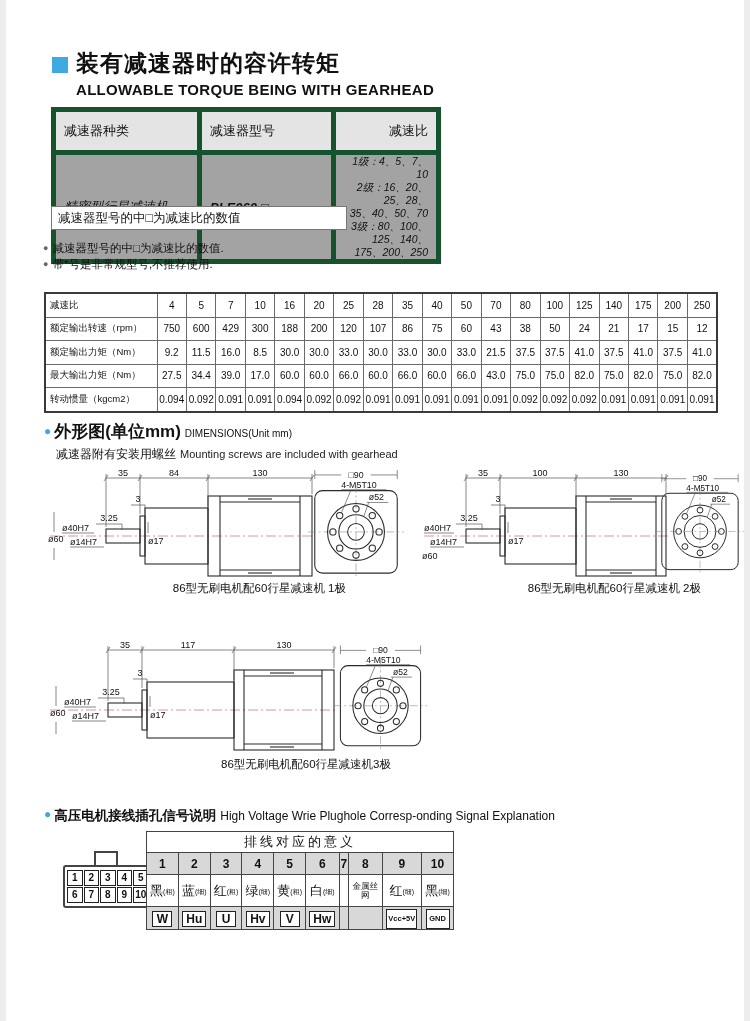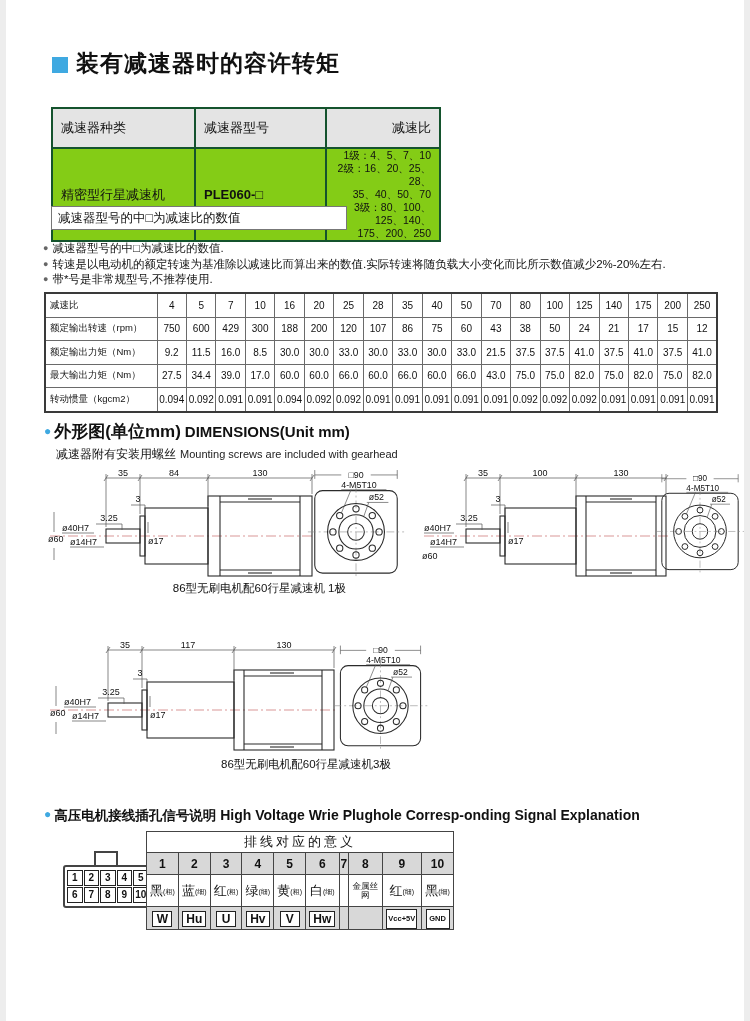--- a/index.html
+++ b/index.html
@@ -10,23 +10,23 @@
   }
   
   .title-block { position:absolute; left:46px; top:48px; }
   .title-sq { position:absolute; left:0; top:9px; width:16px; height:16px; }
   .title-zh { margin:0 0 0 24px; font-size:23px; font-weight:bold; letter-spacing:1px; }
   .title-en { margin:2px 0 0 24px; font-size:15px; font-weight:bold; letter-spacing:0.3px; }
 
   
   .gh-table { position:absolute; left:45px; top:107px; width:390px;
     border-collapse:collapse; border:2px solid #4a4a4a; font-size:13px; }
-  .gh-table td { border:2px solid #14532d; padding:0 8px; vertical-align:middle; }
+  .gh-table td { border:5px solid #14532d; padding:0 8px; vertical-align:middle; }
   .gh-table .hd { background:#e4e4e4; height:38px; }
-  .gh-table .bd { height:62px; background:#84cc16; }
+  .gh-table .bd { height:62px; background:#a3a3a3;font-style:italic; }
   .gh-table .r { text-align:right; }
   .model { font-weight:bold; }
   .ratio-cell { font-size:10.5px; line-height:13px; padding:3px 6px 3px 0; }
   .ratio-line { text-align:right; }
 
   .note-box { position:absolute; left:45px; top:206px; width:288px; height:22px;
     border:1px solid #777; background:#fff; font-size:12.5px; line-height:22px; padding-left:6px; }
 
   
   .notes { position:absolute; left:37px; top:241px; width:700px; font-size:11.5px; line-height:15.5px; }
@@ -36,39 +36,39 @@
   
   .spec-table { position:absolute; left:38px; top:292px; width:674px;
     border-collapse:collapse; border:2px solid #3a3a3a; table-layout:fixed; font-size:10px; }
   .spec-table td { border:1px solid #6a6a6a; height:22.5px; text-align:center; padding:0; overflow:hidden; }
   .spec-table td.lbl { text-align:left; padding-left:4px; font-size:9.5px; }
 
   
   .dim-head { position:absolute; left:38px; top:420px; }
   .dot { font-size:12px; vertical-align:2px; margin-right:3px; }
   .dim-zh { font-size:17px; font-weight:bold; }
-  .dim-en { font-size:15px; font-weight:bold; margin-left:4px; }
+  .dim-en { font-size:10px; font-weight:normal; margin-left:4px; }
   .dim-sub { position:absolute; left:50px; top:446px; font-size:12px; }
   .dim-sub .en { font-size:11px; color:#222; margin-left:4px; }
 
   svg.draw { position:absolute; }
   .ln  { fill:none; stroke:#2b2b2b; stroke-width:1.1; }
   .ext { fill:none; stroke:#555; stroke-width:0.7; }
   .dim { fill:none; stroke:#555; stroke-width:0.7; }
   .cl  { stroke:#c96b6b; stroke-width:0.7; stroke-dasharray:10 3 2 3; }
   .cl2 { stroke:#888; stroke-width:0.6; stroke-dasharray:8 3 2 3; }
   svg text { font-family:"Liberation Sans","DejaVu Sans",sans-serif; }
   .dt { font-size:9px; fill:#111; }
 
   .caption { position:absolute; font-size:11.5px; text-align:right; width:270px; }
 
   
   .conn-head { position:absolute; left:38px; top:806px; }
   .conn-zh { font-size:13.5px; font-weight:bold; }
-  .conn-en { font-size:14px; font-weight:bold; margin-left:4px; }
+  .conn-en { font-size:12px; font-weight:normal; margin-left:4px; }
 
   .plug { position:absolute; left:57px; top:851px; width:92px; }
   .plug-tab { width:20px; height:12px; border:2.5px solid #444; border-bottom:none;
     margin-left:31px; background:#fff; }
   .plug-body { width:85px; border:2.5px solid #444; border-radius:3px; background:#fff; padding:2px 2px; }
   .plug-row { display:flex; gap:1px; margin:1px 0; }
   .plugpin { display:inline-block; width:13.5px; height:14px; border:1.5px solid #222;
     font-size:10px; font-weight:bold; text-align:center; line-height:14px; background:#fff; }
 
   .ct { position:absolute; left:140px; top:831px; width:308px;
@@ -86,20 +86,21 @@
   .sig.smallsig { font-size:7.5px; padding:2px 1px; min-width:20px; }
 </style>
 </head>
 <body>
 
 <div class="page">
 
   <div class="title-block">
     <span class="title-sq" id="title-sq" style="background: rgb(63, 169, 225);"></span>
     <div class="title-zh">装有减速器时的容许转矩</div>
+    <div class="title-en">ALLOWABLE TORQUE BEING WITH GEARHEAD</div>
   </div>
 
   <table class="gh-table">
     <tbody>
         <tr>
       <td class="hd" style="width:125px">减速器种类</td>
       <td class="hd" style="width:113px">减速器型号</td>
       <td class="hd r">减速比</td>
     </tr>
     <tr>
@@ -112,21 +113,20 @@
             <div class="ratio-line">3级：80、100、125、140、</div>
             <div class="ratio-line">175、200、250</div>
           </td>
     </tr>
   </tbody>
     </table>
   <div class="note-box">减速器型号的中□为减速比的数值</div>
 
   <div class="notes">
       <div class="note-line"><span class="b">●</span><span>减速器型号的中□为减速比的数值.</span></div>
-      <div class="note-line"><span class="b">●</span><span>转速是以电动机的额定转速为基准除以减速比而算出来的数值.实际转速将随负载大小变化而比所示数值减少2%-20%左右.</span></div>
       <div class="note-line"><span class="b">●</span><span>带*号是非常规型号,不推荐使用.</span></div>
     </div>
 
   <table class="spec-table">
     <colgroup>
         <col style="width:112px">
       </colgroup>
     <tbody>
         <tr>
           <td class="lbl">减速比</td>
@@ -379,20 +379,21 @@
     <circle class="ln" cx="55" cy="89.5" r="3.2"></circle>
       <circle class="ln" cx="71.6" cy="82.6" r="3.2"></circle>
     <text class="dt" x="40" y="21">4-M5T10</text>
     <line class="ext" x1="40" y1="23" x2="86" y2="23"></line>
       <line class="ext" x1="50" y1="23" x2="40" y2="47"></line>
     <text class="dt" x="68" y="34">ø52</text>
     <line class="ext" x1="66" y1="36" x2="88" y2="36"></line>
       <line class="ext" x1="68" y1="36" x2="63" y2="50"></line>
   </svg>
 
+  <div class="caption" style="left:425px;top:581px">86型无刷电机配60行星减速机 2极</div>
 
   <svg class="draw" style="left:42px;top:634px" width="292" height="135" viewBox="0 0 292 135">
     <line class="cl" x1="2" y1="76" x2="290" y2="76"></line>
     <rect class="ln" x="60" y="69" width="34" height="14"></rect>
     <rect class="ln" x="94" y="56" width="5" height="40"></rect>
     <rect class="ln" x="99" y="48" width="87" height="56"></rect>
     <rect class="ln" x="186" y="36" width="100" height="80"></rect>
     <line class="ln" x1="196" y1="36" x2="196" y2="116"></line>
     <line class="ln" x1="274" y1="36" x2="274" y2="116"></line>
     <line class="ln" x1="196" y1="42" x2="274" y2="42"></line>

